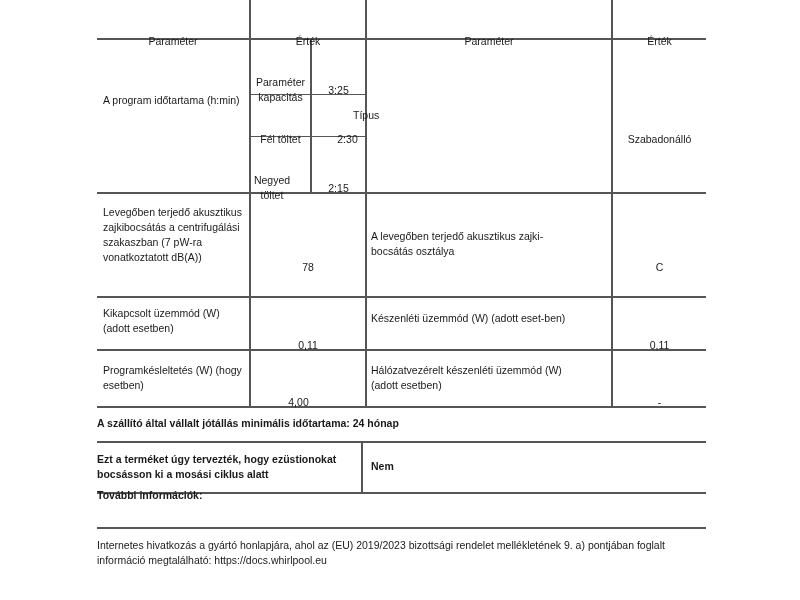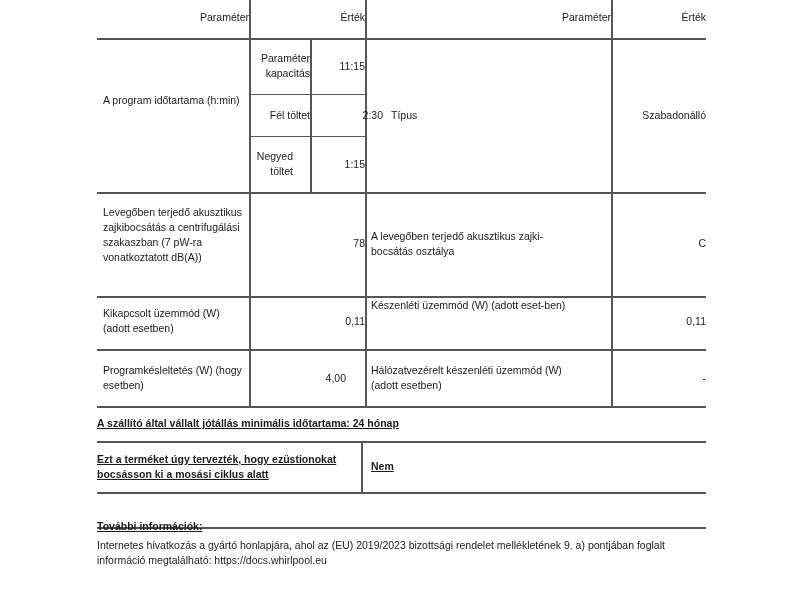--- a/index.html
+++ b/index.html
@@ -1,21 +1,21 @@
 <!DOCTYPE html>
 <html><head>
 <meta charset="utf-8">
 <style>
   html,body{margin:0;padding:0;background:#fff;}
   body{width:800px;height:600px;position:relative;overflow:hidden;font-family:"Liberation Sans",sans-serif;color:#1a1a1a;font-size:10.5px;}
   .hl{position:absolute;left:97px;width:609px;height:2px;background:#555;}
   .vl{position:absolute;width:2px;background:#555;}
   .t{position:absolute;line-height:15px;}
-  .c{text-align:right;}
-  .b{font-weight:bold;text-decoration:underline;}
+  .c{text-align:center;margin-top:24px;}
+  .b{font-weight:bold;}
 </style>
 </head>
 <body>
 
 <div class="hl" style="top:38px"></div>
 <div class="hl" style="top:192px"></div>
 <div class="hl" style="top:296px"></div>
 <div class="hl" style="top:349px"></div>
 <div class="hl" style="top:406px"></div>
 <div class="hl" style="top:441px"></div>
@@ -29,40 +29,40 @@
 <div class="hl" style="top:136px;left:249px;width:117px;height:1px"></div>
 <div class="vl" style="left:361px;top:441px;height:52px"></div>
 
 <div class="t c" style="left:97px;width:152px;top:10px">Paraméter</div>
 <div class="t c" style="left:251px;width:114px;top:10px">Érték</div>
 <div class="t c" style="left:367px;width:244px;top:10px">Paraméter</div>
 <div class="t c" style="left:613px;width:93px;top:10px">Érték</div>
 
 <div class="t" style="left:103px;width:140px;top:93px">A program időtartama (h:min)</div>
 <div class="t c" style="left:251px;width:59px;top:51px">Paraméter kapacitás</div>
-<div class="t c" style="left:312px;width:53px;top:59px">11:15</div>
+<div class="t c" style="left:312px;width:53px;top:59px">3:25</div>
 <div class="t c" style="left:251px;width:59px;top:108px">Fél töltet</div>
 <div class="t c" style="left:312px;width:71px;top:108px">2:30</div>
 <div class="t c" style="left:251px;width:42px;top:149px">Negyed töltet</div>
-<div class="t c" style="left:312px;width:53px;top:157px">1:15</div>
-<div class="t" style="left:391px;width:230px;top:108px">Típus</div>
+<div class="t c" style="left:312px;width:53px;top:157px">2:15</div>
+<div class="t" style="left:353px;width:230px;top:108px">Típus</div>
 <div class="t c" style="left:613px;width:93px;top:108px">Szabadonálló</div>
 
 <div class="t" style="left:103px;width:146px;top:205px">Levegőben terjedő akusztikus zajkibocsátás a centrifugálási szakaszban (7 pW-ra vonatkoztatott dB(A))</div>
 <div class="t c" style="left:251px;width:114px;top:236px">78</div>
 <div class="t" style="left:371px;width:205px;top:229px">A levegőben terjedő akusztikus zajki-bocsátás osztálya</div>
 <div class="t c" style="left:613px;width:93px;top:236px">C</div>
 
 <div class="t" style="left:103px;width:146px;top:306px">Kikapcsolt üzemmód (W) (adott esetben)</div>
 <div class="t c" style="left:251px;width:114px;top:314px">0,11</div>
-<div class="t" style="left:371px;width:200px;top:298px">Készenléti üzemmód (W) (adott eset-ben)</div>
+<div class="t" style="left:371px;width:200px;top:311px">Készenléti üzemmód (W) (adott eset-ben)</div>
 <div class="t c" style="left:613px;width:93px;top:314px">0,11</div>
 
 <div class="t" style="left:103px;width:146px;top:363px">Programkésleltetés (W) (hogy esetben)</div>
 <div class="t c" style="left:251px;width:95px;top:371px">4,00</div>
 <div class="t" style="left:371px;width:205px;top:363px">Hálózatvezérelt készenléti üzemmód (W) (adott esetben)</div>
 <div class="t c" style="left:613px;width:93px;top:371px">-</div>
 
 <div class="t b" style="left:97px;width:609px;top:416px">A szállító által vállalt jótállás minimális időtartama: 24 hónap</div>
 <div class="t b" style="left:97px;width:260px;top:452px">Ezt a terméket úgy tervezték, hogy ezüstionokat bocsásson ki a mosási ciklus alatt</div>
 <div class="t b" style="left:371px;width:200px;top:459px">Nem</div>
-<div class="t b" style="left:97px;width:609px;top:519px">További információk:</div>
+<div class="t b" style="left:97px;width:609px;top:488px">További információk:</div>
 <div class="t" style="left:97px;width:600px;top:538px">Internetes hivatkozás a gyártó honlapjára, ahol az (EU) 2019/2023 bizottsági rendelet mellékletének 9. a) pontjában foglalt információ megtalálható: https://docs.whirlpool.eu</div>
 
 </body></html>

